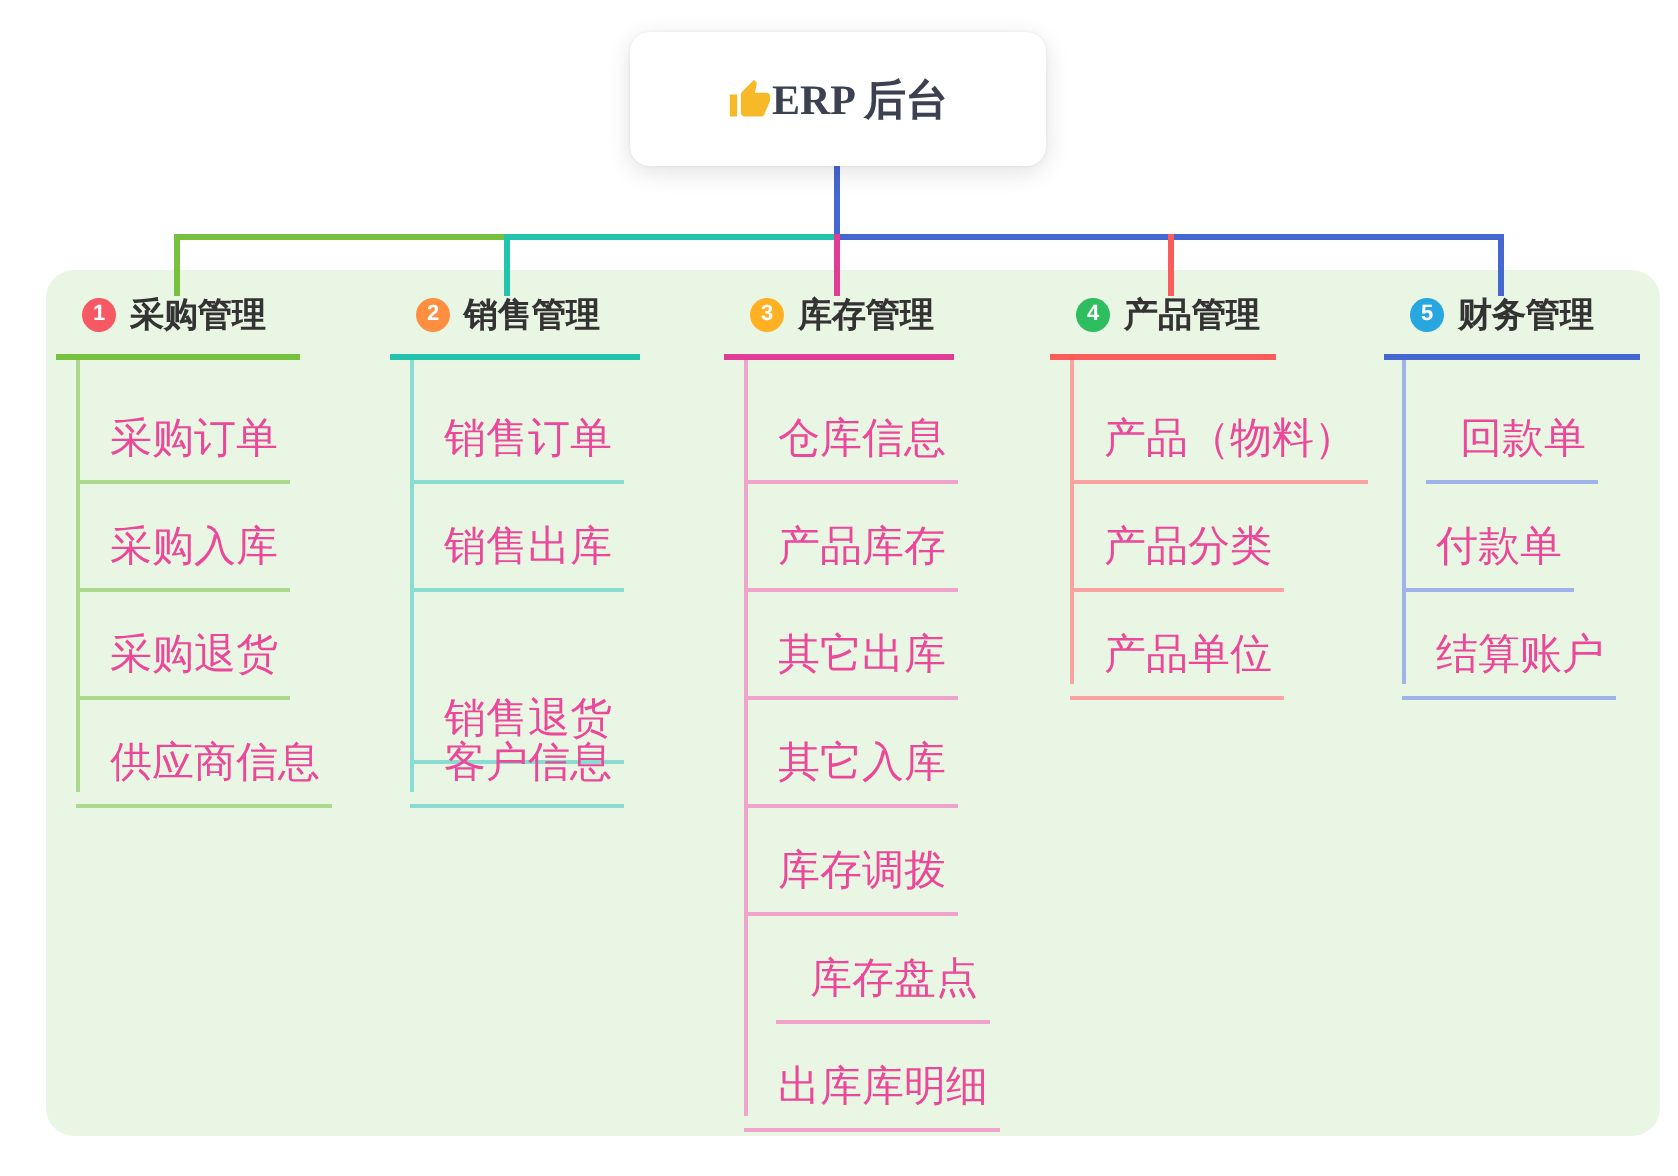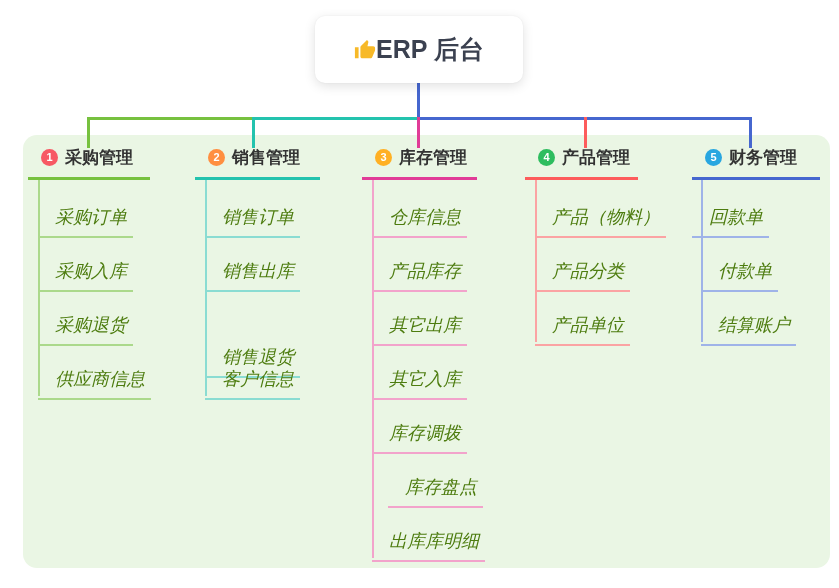--- a/index.html
+++ b/index.html
@@ -2,30 +2,30 @@
 <html><head>
 <meta charset="utf-8">
 <style>
   html,body{margin:0;padding:0;background:#ffffff;width:839px;height:588px;overflow:hidden;
     font-family:"Liberation Sans","DejaVu Sans",sans-serif;}
   #stage{position:relative;width:839px;height:588px;}
   .panel{position:absolute;left:23px;top:135px;width:807px;height:433px;background:#eaf6e4;border-radius:14px;}
   .root-card{position:absolute;left:315px;top:16px;width:208px;height:67px;background:#ffffff;
     border-radius:10px;box-shadow:0 3px 12px rgba(0,0,0,.12),0 0 2px rgba(0,0,0,.06);
     display:flex;align-items:center;justify-content:center;
-    font-size:25px;font-weight:600;color:#3b4150;z-index:3;}
+    font-size:21px;font-weight:600;color:#3b4150;z-index:3;font-family:Liberation Serif, serif;}
   .line{position:absolute;z-index:1;}
   .branch-title{position:absolute;top:146px;box-sizing:border-box;display:flex;align-items:center;gap:7px;
     padding:0 0 9px 13px;border-bottom:3px solid;height:34px;
     font-size:17px;font-weight:600;color:#333333;white-space:nowrap;z-index:2;}
   .badge{width:17px;height:17px;min-width:17px;border-radius:50%;color:#ffffff;font-size:11px;font-weight:700;
     display:flex;align-items:center;justify-content:center;line-height:17px;}
   .child{position:absolute;z-index:2;}
-  .child span{display:inline-block;white-space:nowrap;font-size:18px;color:#4d7c0f;
-    padding:0 6px 7px 17px;border-bottom:2px solid;font-style:italic;}
+  .child span{display:inline-block;white-space:nowrap;font-size:21px;color:#ec4899;
+    padding:0 6px 7px 17px;border-bottom:2px solid;}
   .vline{position:absolute;width:2px;z-index:1;}
 </style>
 </head>
 <body>
 
 <div id="stage">
   <div class="panel"></div>
 
   <div id="connectors">
       <div class="line" style="left: 417px; top: 83px; width: 3px; height: 37px; background: rgb(70, 103, 207);"></div>
@@ -85,17 +85,17 @@
       </div>
       <div class="vline" style="left: 535px; top: 178px; height: 164px; background: rgb(251, 163, 163);"></div>
       <div class="child" style="left: 535px; top: 205px;"><span style="border-bottom-color: rgb(251, 163, 163);">产品（物料）</span></div>
       <div class="child" style="left: 535px; top: 259px;"><span style="border-bottom-color: rgb(251, 163, 163);">产品分类</span></div>
       <div class="child" style="left: 535px; top: 313px;"><span style="border-bottom-color: rgb(251, 163, 163);">产品单位</span></div>
       <div class="branch-title" style="left: 692px; width: 128px; border-bottom-color: rgb(70, 103, 207);">
         <span class="badge" style="background: rgb(40, 166, 224);">5</span>
         <span>财务管理</span>
       </div>
       <div class="vline" style="left: 701px; top: 178px; height: 164px; background: rgb(159, 179, 232);"></div>
-      <div class="child" style="left: 692px; top: 205px;"><span style="border-bottom-color: rgb(159, 179, 232);">回款单</span></div>
+      <div class="child" style="left: 713px; top: 205px;"><span style="border-bottom-color: rgb(159, 179, 232);">回款单</span></div>
       <div class="child" style="left: 701px; top: 259px;"><span style="border-bottom-color: rgb(159, 179, 232);">付款单</span></div>
       <div class="child" style="left: 701px; top: 313px;"><span style="border-bottom-color: rgb(159, 179, 232);">结算账户</span></div>
     </div>
 </div>
 
 </body></html>

